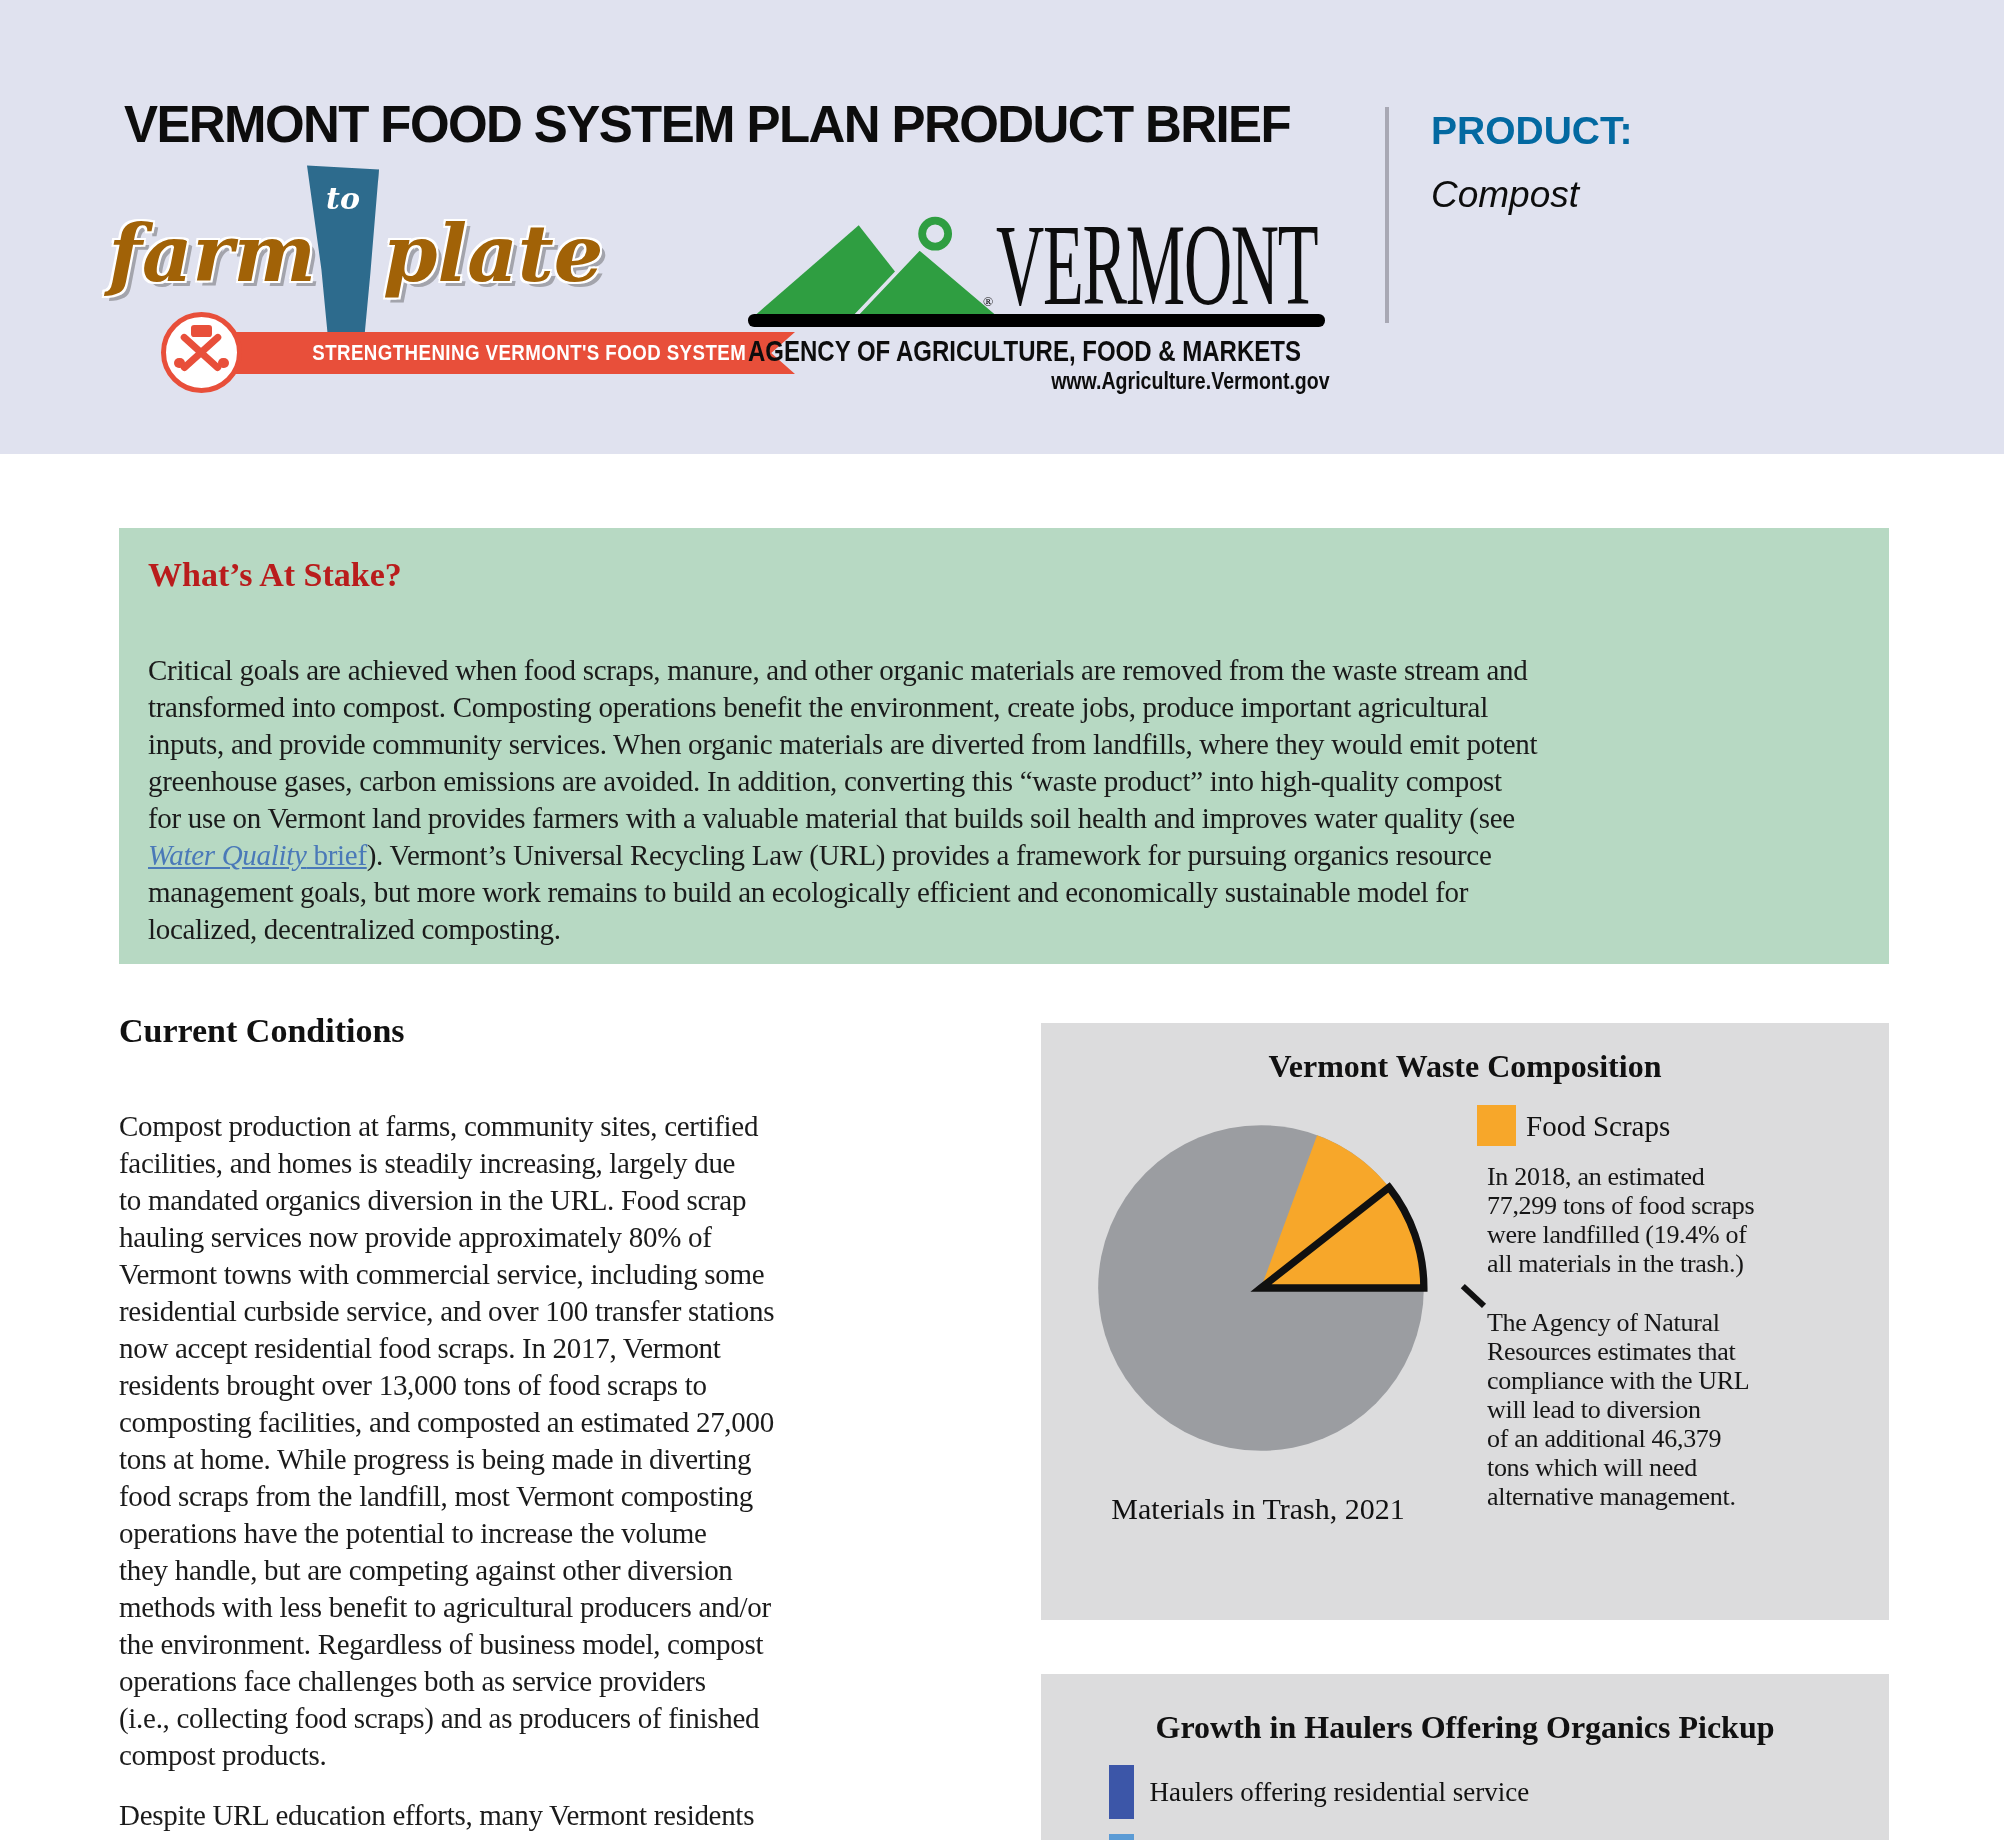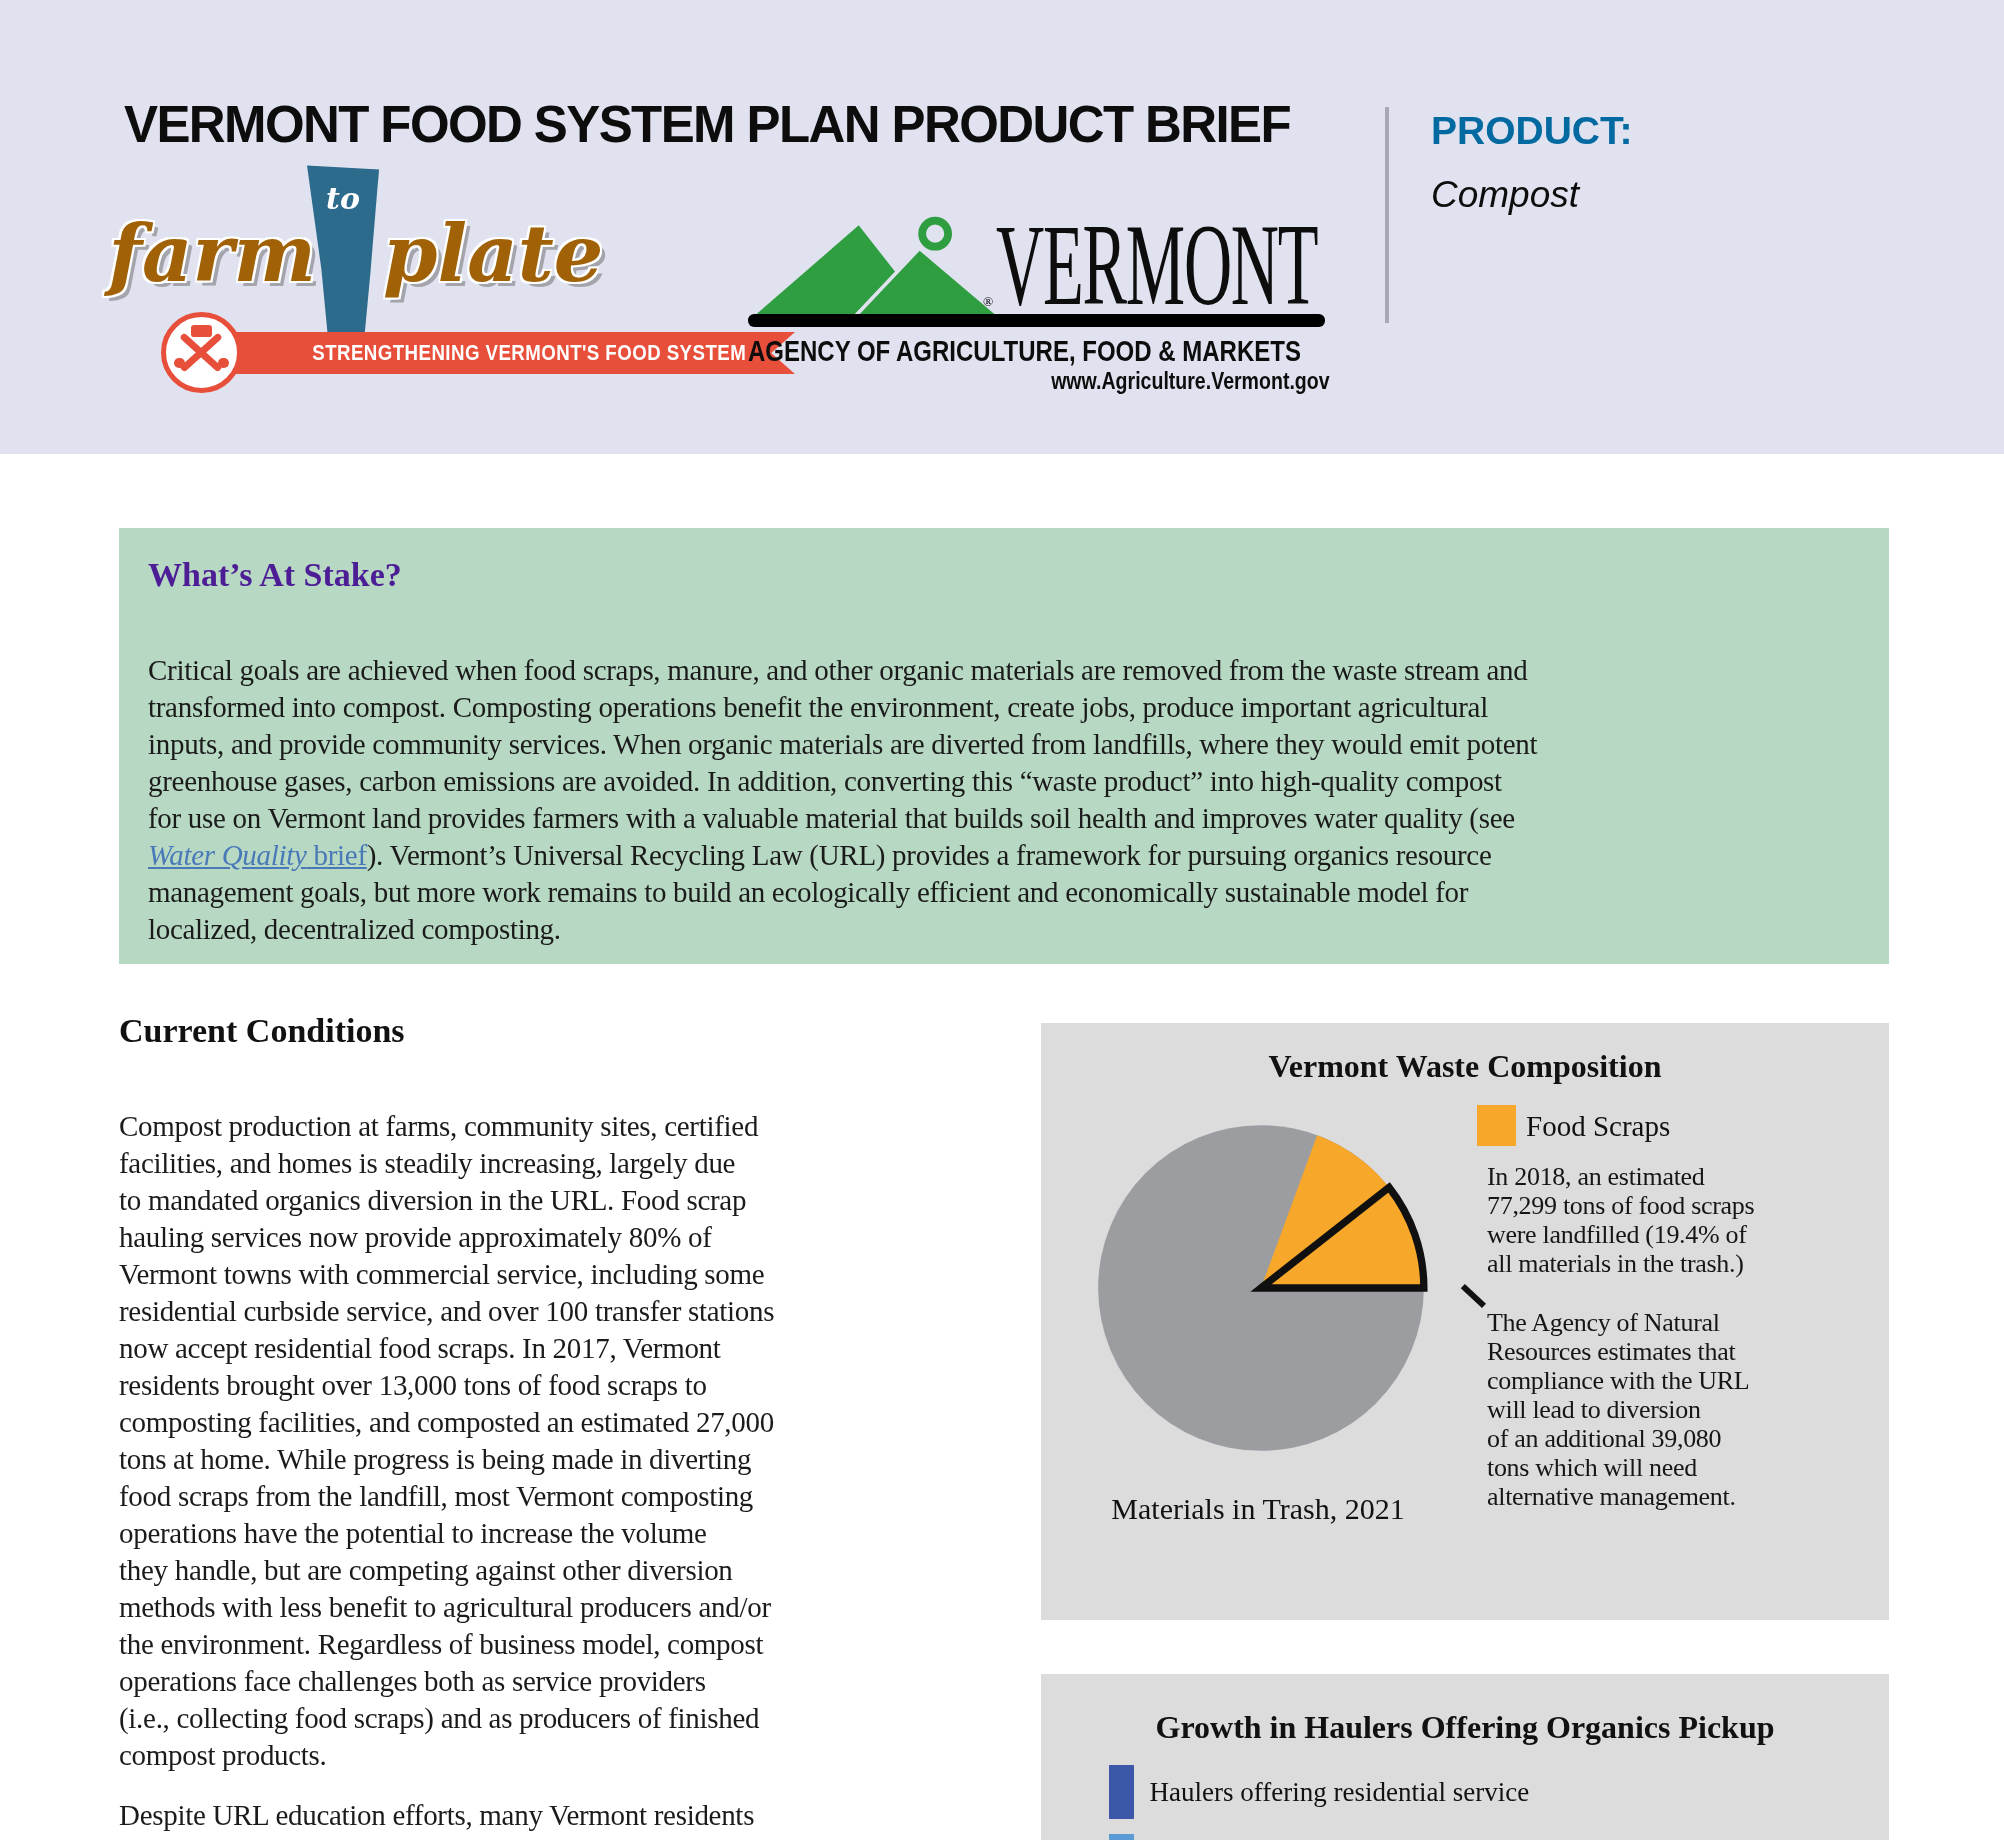--- a/index.html
+++ b/index.html
@@ -46,21 +46,21 @@
         font-weight:bold;font-size:30px;color:#0d0d0d;white-space:nowrap;transform:scaleX(.8);transform-origin:left top;}
   .vaafm .agurl{position:absolute;right:-6.2px;top:156px;font-family:"Liberation Sans",sans-serif;font-weight:bold;
         font-size:23px;color:#0d0d0d;white-space:nowrap;transform:scaleX(.85);transform-origin:right top;}
   .divider{position:absolute;left:1385px;top:107px;width:4.2px;height:216px;background:#a8a8b4;}
   .product{position:absolute;left:1431px;top:109px;font-family:"Liberation Sans",sans-serif;}
   .product .lab{font-weight:bold;font-size:39px;color:#0369a1;}
   .product .val{margin-top:21px;font-style:italic;font-size:37px;color:#0d0d0d;}
   
   .stake{position:absolute;left:119px;top:528px;width:1770px;height:436px;background:#b7d9c3;box-sizing:border-box;
         padding:21px 29px;}
-  .stake h2{margin:7.3px 0 0 0;font-size:34px;font-weight:bold;color:#4c1d95;}
+  .stake h2{margin:7.3px 0 0 0;font-size:34px;font-weight:bold;color:#b91c1c;}
   .stake .body{margin-top:58px;font-size:29px;line-height:37px;letter-spacing:-0.3px;color:#1b1b1b;}
   .pre{white-space:pre-line;}
   a.wq{color:#4a79b8;text-decoration:underline;cursor:pointer;}
   a.wq i{font-style:italic;}
   
   .conditions{position:absolute;left:119px;top:1012px;width:898px;}
   .conditions h2{margin:0;font-size:34px;font-weight:bold;color:#111;}
   .conditions .body{font-size:29px;line-height:37px;letter-spacing:-0.3px;color:#1b1b1b;}
   .conditions .p1{margin-top:58px;}
   .conditions .p2{margin-top:23.4px;}
@@ -183,21 +183,21 @@
     <span class="legend1-label">Food Scraps</span>
     <div class="anno anno1 pre">In 2018, an estimated
 77,299 tons of food scraps
 were landfilled (19.4% of
 all materials in the trash.)</div>
     <div class="tick"></div>
     <div class="anno anno2 pre">The Agency of Natural
 Resources estimates that
 compliance with the URL
 will lead to diversion
-of an additional 39,080
+of an additional 46,379
 tons which will need
 alternative management.</div>
     <div class="caption">Materials in Trash, 2021</div>
   </aside>
 
   <aside class="box box2">
     <h3>Growth in Haulers Offering Organics Pickup</h3>
     <div class="hlegend">
       <div class="hitem">
         <div class="hsw hsw1"></div>

